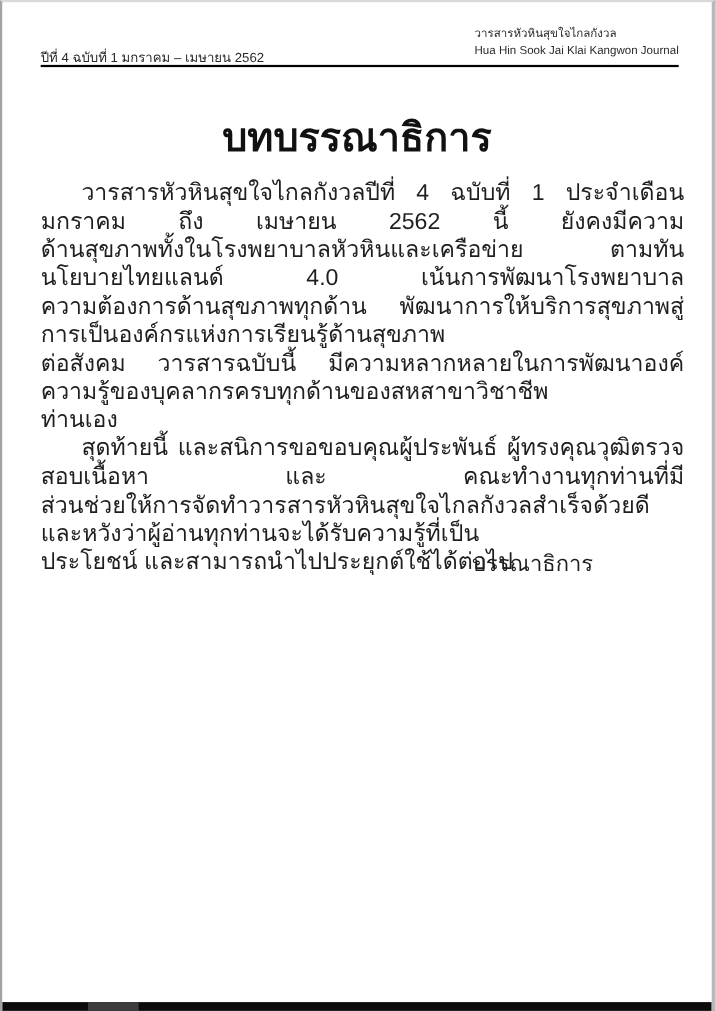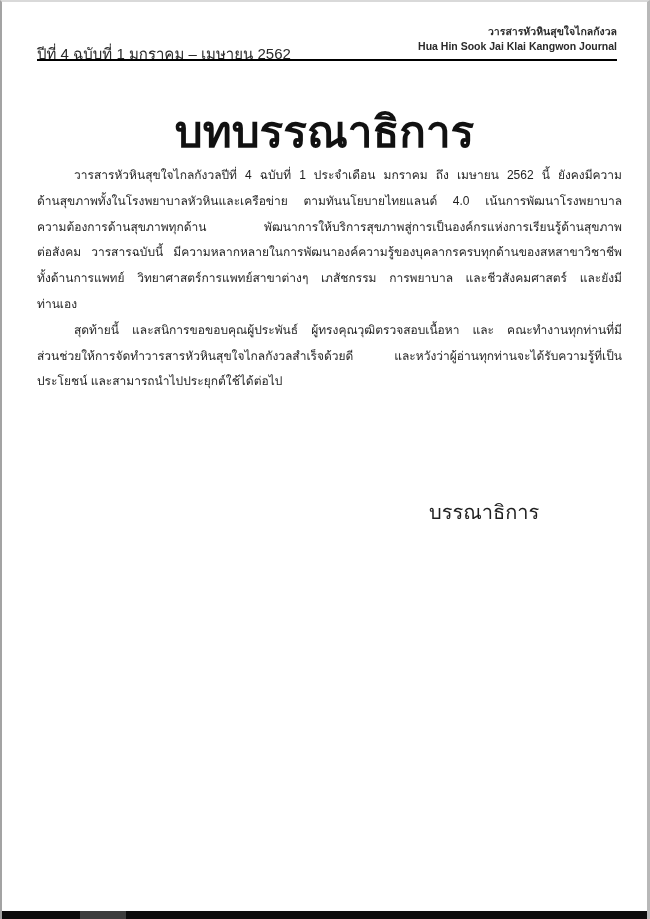--- a/index.html
+++ b/index.html
@@ -13,53 +13,51 @@
     border-left: 2px solid #a3a3a3;
     border-right: 3px solid #b8b8b8;
     overflow: hidden;
     font-family: "Liberation Sans", "DejaVu Sans", sans-serif;
     color: #1f1f1f;
   }
   
   .hdr-left {
     position: absolute;
     left: 35px; top: 40px;
-    font-size: 15px;
+    font-size: 12px;
     color: #2a2a2a;
   }
   .hdr-right {
     position: absolute;
     right: 30px; top: 22px;
-    text-align: right;
     font-size: 10.5px;
     line-height: 15px;
     color: #2a2a2a;
-    font-weight: bold;
   }
   .hdr-rule {
     position: absolute;
     left: 35px; right: 30px; top: 57px;
     height: 2px;
     background: #000000;
   }
   
   .doc-title {
     position: absolute;
     top: 94px; left: 0; right: 0;
     text-align: center;
-    font-size: 44px;
+    font-size: 36px;
     font-weight: bold;
     color: #111111;
   }
   
   .doc-body {
     position: absolute;
     top: 161px; left: 35px;
     width: 585px;
-    font-size: 12px;
+    font-size: 21px;
     line-height: 25.8px;
   }
   .t-line {
     display: block;
     text-align: justify;
     text-align-last: justify;
     white-space: normal;
   }
   .t-line.indent { text-indent: 37px; }
   .t-line.no-stretch { text-align-last: left; }
@@ -100,21 +98,20 @@
   </div>
 
   <div class="doc-title">บทบรรณาธิการ</div>
 
   <div class="doc-body">
     <div>
       <span class="t-line indent">วารสารหัวหินสุขใจไกลกังวลปีที่ 4 ฉบับที่ 1 ประจำเดือน มกราคม ถึง เมษายน 2562 นี้ ยังคงมีความ</span>
       <span class="t-line">ด้านสุขภาพทั้งในโรงพยาบาลหัวหินและเครือข่าย ตามทันนโยบายไทยแลนด์ 4.0 เน้นการพัฒนาโรงพยาบาล</span>
       <span class="t-line">ความต้องการด้านสุขภาพทุกด้าน พัฒนาการให้บริการสุขภาพสู่การเป็นองค์กรแห่งการเรียนรู้ด้านสุขภาพ</span>
       <span class="t-line">ต่อสังคม วารสารฉบับนี้ มีความหลากหลายในการพัฒนาองค์ความรู้ของบุคลากรครบทุกด้านของสหสาขาวิชาชีพ</span>
-      <span class="t-line">ทั้งด้านการแพทย์ วิทยาศาสตร์การแพทย์สาขาต่างๆ เภสัชกรรม การพยาบาล และชีวสังคมศาสตร์ และยังมี</span>
       <span class="t-line no-stretch">ท่านเอง</span>
     </div>
     <div>
       <span class="t-line indent">สุดท้ายนี้ และสนิการขอขอบคุณผู้ประพันธ์ ผู้ทรงคุณวุฒิตรวจสอบเนื้อหา และ คณะทำงานทุกท่านที่มี</span>
       <span class="t-line">ส่วนช่วยให้การจัดทำวารสารหัวหินสุขใจไกลกังวลสำเร็จด้วยดี และหวังว่าผู้อ่านทุกท่านจะได้รับความรู้ที่เป็น</span>
       <span class="t-line no-stretch">ประโยชน์ และสามารถนำไปประยุกต์ใช้ได้ต่อไป</span>
     </div>
   </div>
 
   <div class="signature-row">

